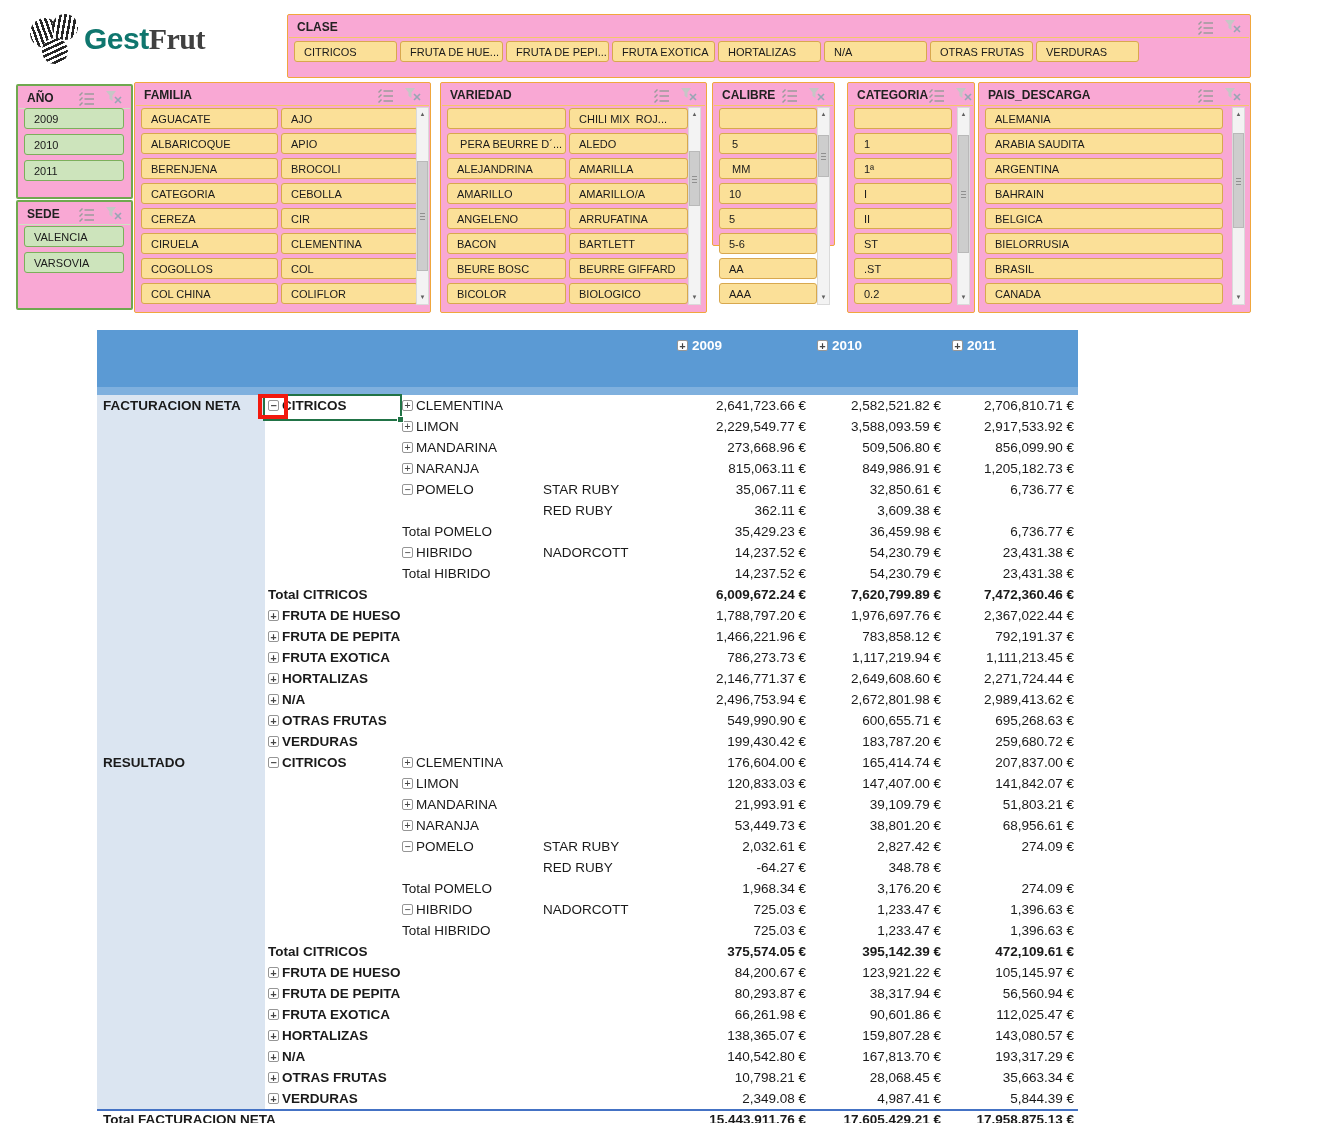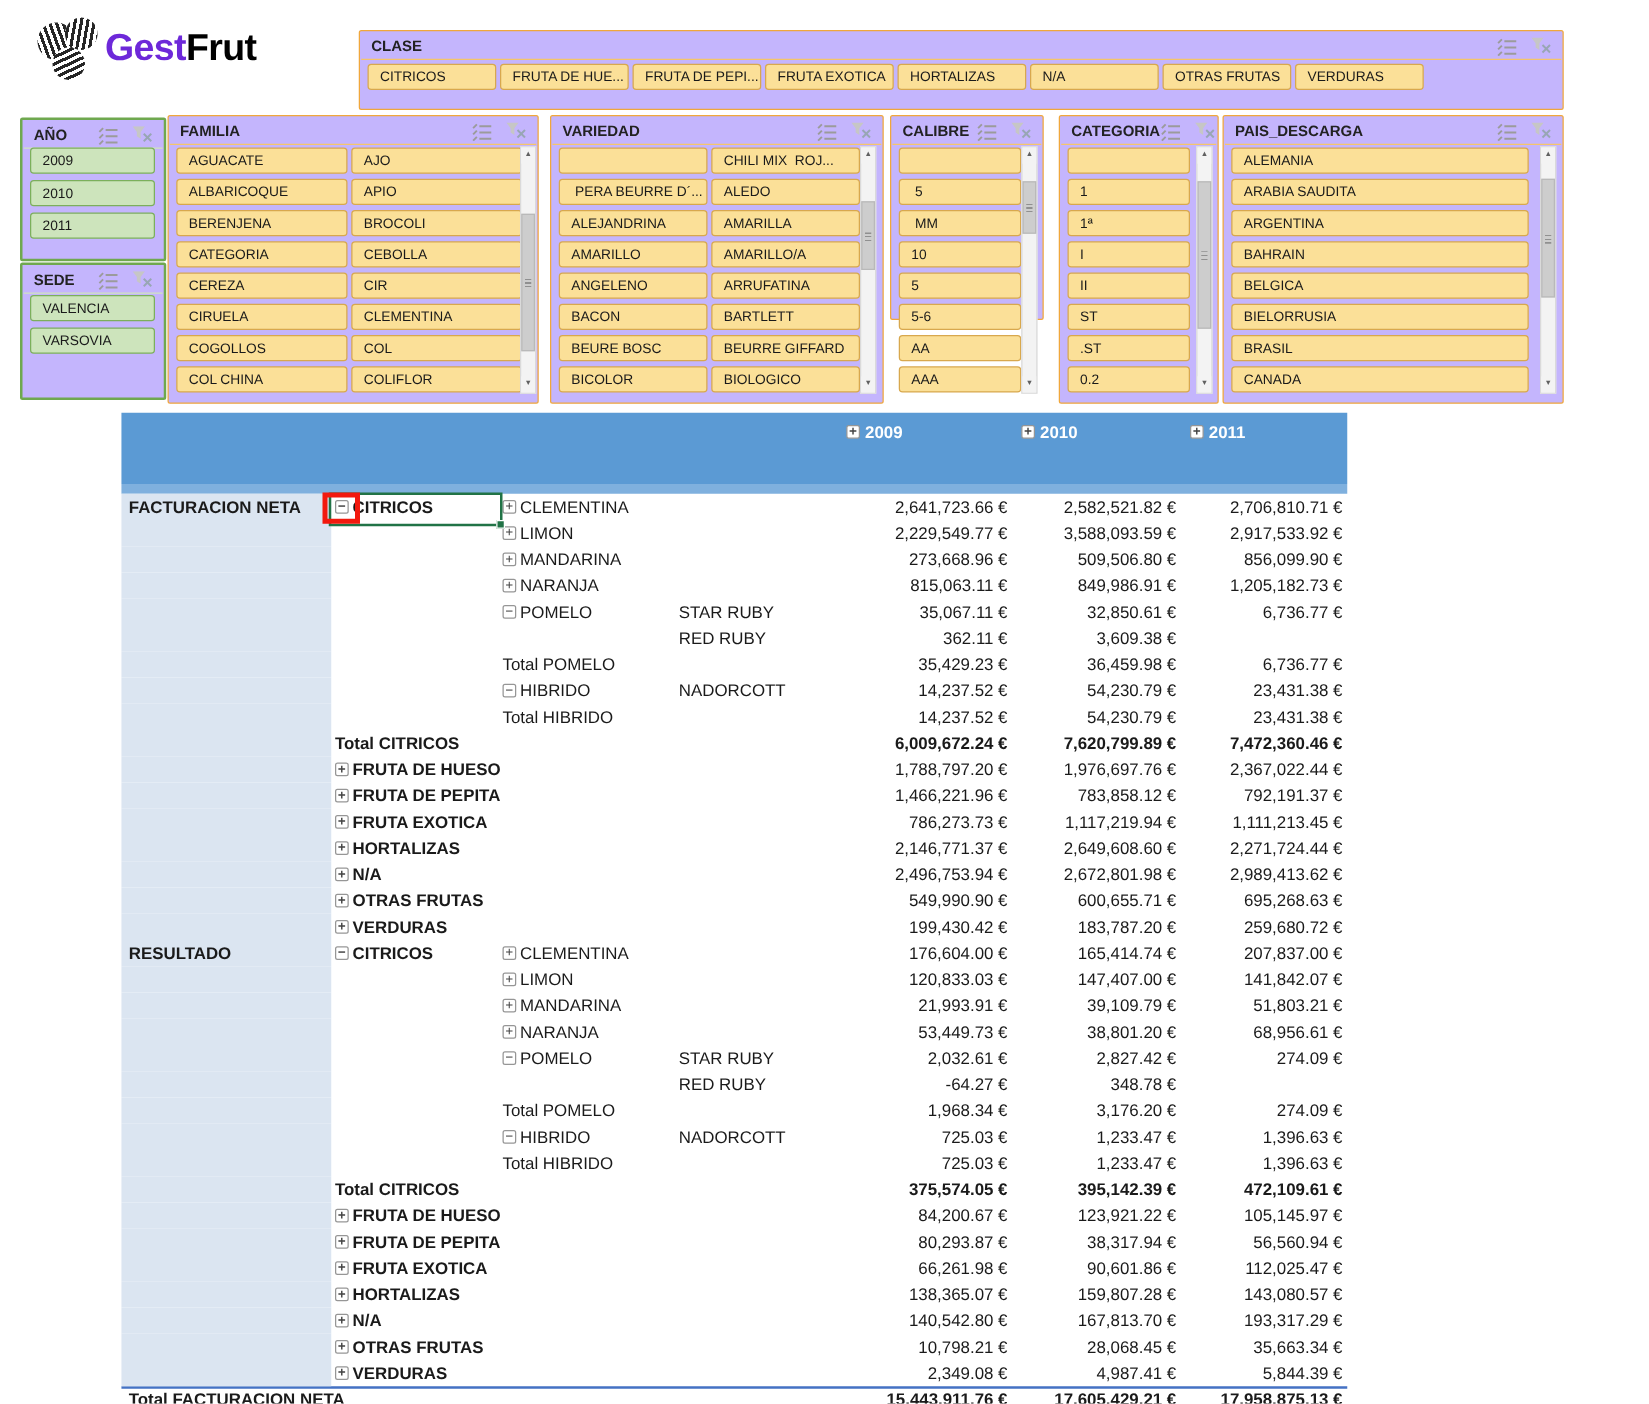--- a/index.html
+++ b/index.html
@@ -10,25 +10,25 @@
   .logo{position:absolute;left:28px;top:12px;width:260px;height:60px;}
   .logo-balls{position:absolute;left:0;top:2px;width:52px;height:54px;}
   .ball{position:absolute;border-radius:50%;}
   .b1{left:2px;top:4px;width:30px;height:30px;transform:rotate(25deg);
       background:repeating-linear-gradient(45deg,#262626 0 2.5px,#fff 2.5px 5px);}
   .b2{left:24px;top:0;width:26px;height:26px;transform:rotate(-20deg);
       background:repeating-linear-gradient(120deg,#262626 0 2.5px,#fff 2.5px 5px);}
   .b3{left:14px;top:24px;width:26px;height:26px;transform:rotate(80deg);
       background:repeating-linear-gradient(75deg,#262626 0 2.5px,#fff 2.5px 5px);}
   .logo-text{position:absolute;left:56px;top:10px;font-size:30px;font-weight:bold;letter-spacing:-0.5px;}
-  .logo-text .gest{color:#6d28d9;}
-  .logo-text .frut{color:#000000;}
+  .logo-text .gest{color:#0f766e;}
+  .logo-text .frut{color:#404040;font-family:Liberation Serif, serif;}
 
   
-  .slicer{position:absolute;background:#c4b5fd;border:1px solid #F0A73C;border-radius:2px;box-sizing:border-box;margin-top:10px;}
+  .slicer{position:absolute;background:#f9a8d4;border:1px solid #F0A73C;border-radius:2px;box-sizing:border-box;}
   .slicer.green{border:2px solid #6FA84F;}
   .slicer-head{display:flex;align-items:center;justify-content:space-between;
                height:23px;padding:2px 8px 0 8px;box-sizing:border-box;
                border-bottom:1px solid #F5C56A;margin:0 1px;}
   .slicer.green .slicer-head{border-bottom:1px solid #CFE3C0;}
   .slicer-title{font-weight:bold;font-size:12px;color:#222;white-space:nowrap;}
   .slicer-icons{display:flex;gap:11px;align-items:center;}
   .sl-icon{display:inline-block;}
   .slicer-btns{position:absolute;display:grid;gap:4px 3px;}
   .slicer.green .slicer-btns{gap:5px 3px;}

